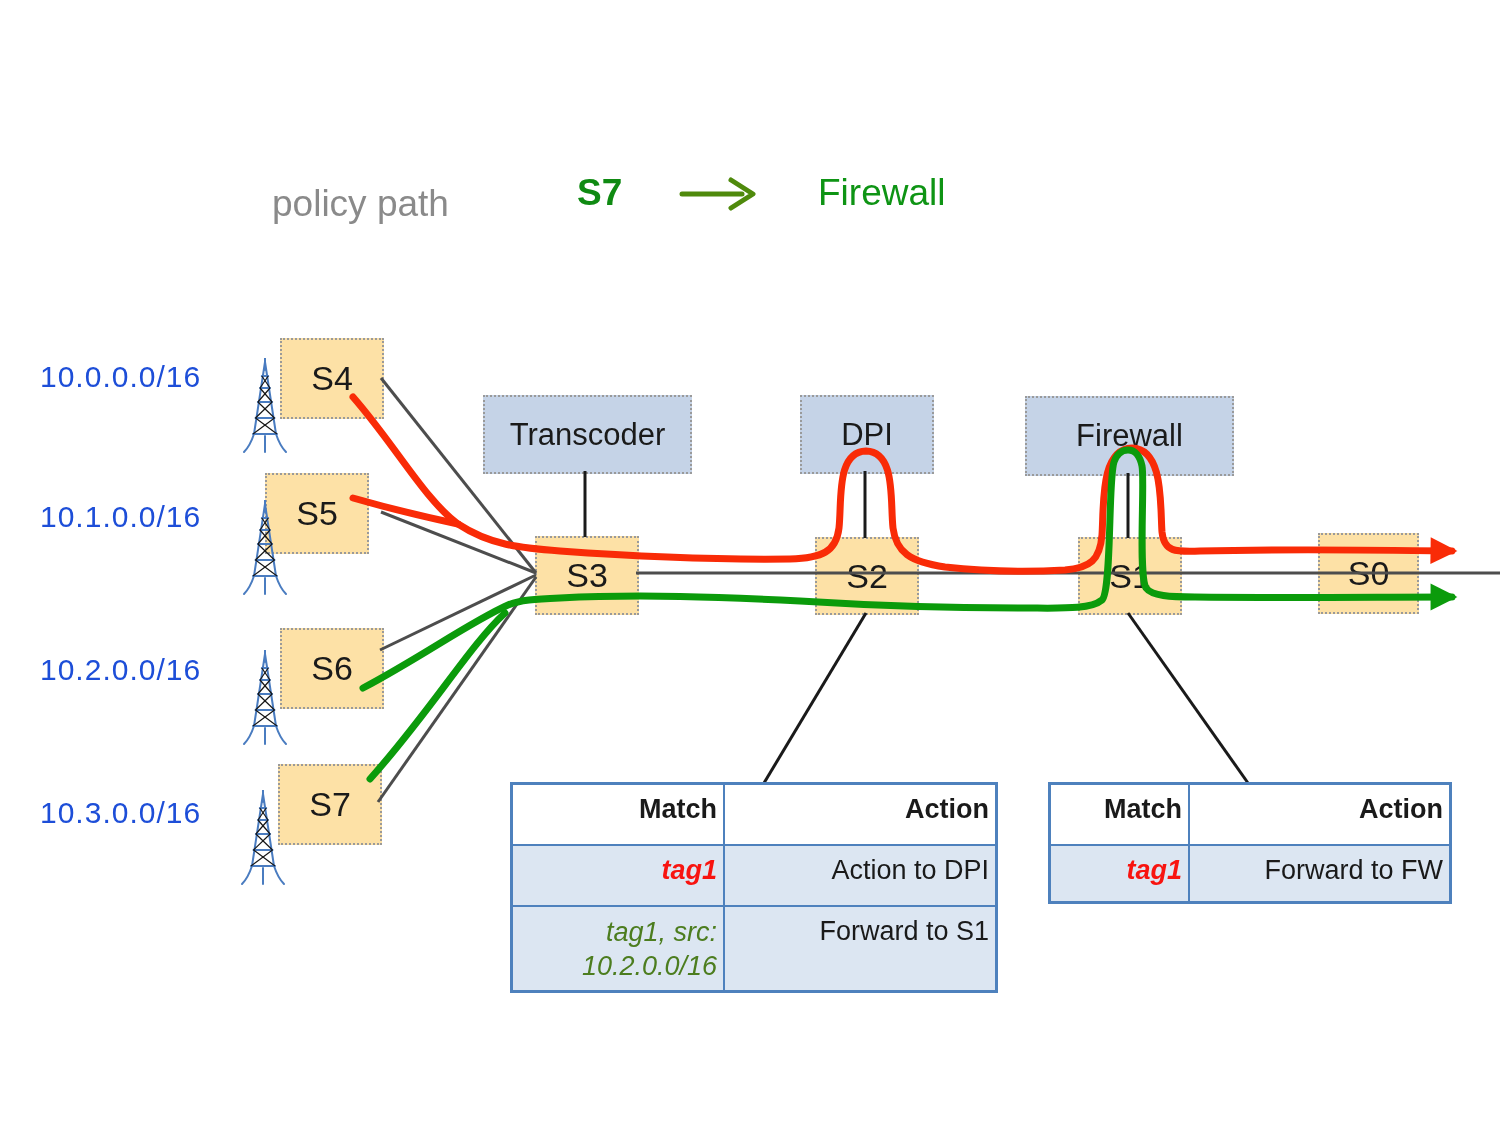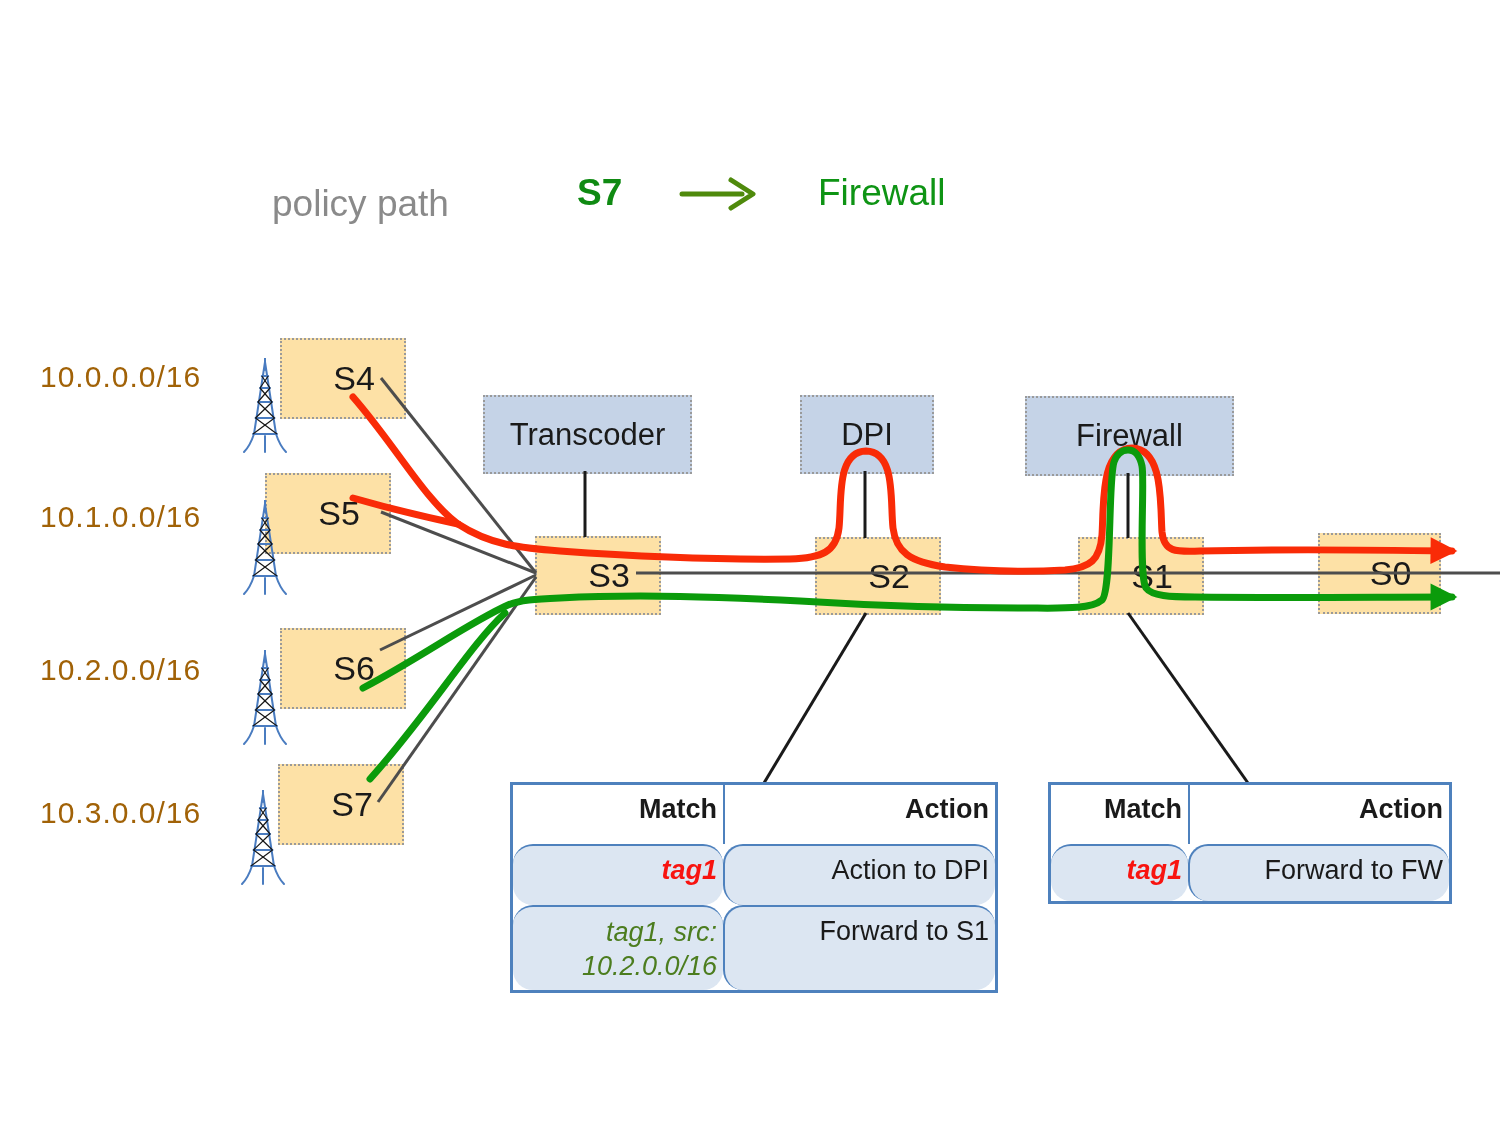--- a/index.html
+++ b/index.html
@@ -5,44 +5,44 @@
   html,body{margin:0;padding:0;background:#ffffff;}
   .stage{
     position:relative;width:1500px;height:1125px;background:#fff;overflow:hidden;
     font-family:"Liberation Sans", sans-serif;color:#1a1a1a;
   }
   
   .legend-policy{position:absolute;left:272px;top:174px;font-size:37px;color:var(--policy-label,#8a8a8a);z-index:1;margin-top:9px;}
   .legend-src{position:absolute;left:577px;top:172px;font-size:37px;font-weight:bold;color:var(--source-text,#0f8a12);z-index:1;}
   .legend-dst{position:absolute;left:818px;top:172px;font-size:37px;color:var(--destination-text,#0e9414);z-index:1;}
   
-  .subnet{position:absolute;left:40px;font-size:30px;letter-spacing:1px;color:#a16207;z-index:1;}
+  .subnet{position:absolute;left:40px;font-size:30px;letter-spacing:1px;color:#1d4ed8;z-index:1;}
   
   .sw{position:absolute;background:var(--switch-fill,#fde1a6);border:2px dotted var(--box-border,#9a9a9a);
-      display:flex;align-items:center;justify-content:center;font-size:34px;z-index:1;padding-left:22px;}
+      display:flex;align-items:center;justify-content:center;font-size:34px;z-index:1;}
   .svc{position:absolute;background:var(--service-fill,#c5d3e7);border:2px dotted var(--box-border,#9a9a9a);
       display:flex;align-items:center;justify-content:center;font-size:31px;z-index:1;}
   
   .overlay{position:absolute;left:0;top:0;z-index:2;pointer-events:none;}
   .link-gray{stroke:var(--link-gray,#4d4d4d);stroke-width:3;fill:none;}
   .link-black{stroke:var(--connector-black,#1a1a1a);stroke-width:3;fill:none;}
   .path-red{stroke:var(--red-path,#f92b07);stroke-width:7;fill:none;stroke-linecap:round;stroke-linejoin:round;}
   .path-green{stroke:var(--green-path,#0b9b0b);stroke-width:7;fill:none;stroke-linecap:round;stroke-linejoin:round;}
   .mk-red{fill:var(--red-path,#f92b07);}
   .mk-green{fill:var(--green-path,#0b9b0b);}
   .hdr-arrow{stroke:var(--header-arrow,#4f8a0c);stroke-width:5;fill:none;stroke-linecap:round;stroke-linejoin:round;}
   .tower-frame{stroke:#4a7cc0;stroke-width:2;fill:none;stroke-linecap:round;}
   .tower-brace{stroke:#151515;stroke-width:1.2;fill:none;}
   
   .ptable{position:absolute;display:grid;border:3px solid var(--table-border,#4e81bd);background:#fff;z-index:3;box-sizing:border-box;text-align:right;}
   .left-table{left:510px;top:782px;width:488px;grid-template-columns:210px 1fr;grid-template-rows:59px 61px 85px;}
   .right-table{left:1048px;top:782px;width:404px;grid-template-columns:137px 1fr;grid-template-rows:59px 57px;}
   .cell{padding:9px 6px 0 15px;font-size:27px;box-sizing:border-box;overflow:hidden;}
   .cell.c2{border-left:2px solid var(--table-border,#4e81bd);padding-left:20px;}
-  .cell.data{background:var(--table-row-fill,#dce6f2);border-top:2px solid var(--table-border,#4e81bd);border-radius:20px;}
+  .cell.data{background:var(--table-row-fill,#dce6f2);border-top:2px solid var(--table-border,#4e81bd);}
   .cell.head{font-weight:bold;}
   .mred{color:var(--match-red,#f81410);font-weight:bold;font-style:italic;}
   .mgreen{color:var(--match-green,#4c7d1f);font-weight:normal;font-style:italic;line-height:1.25;}
 </style>
 </head>
 <body>
 
 <div class="stage">
 
   <div class="legend-policy">policy path</div>

